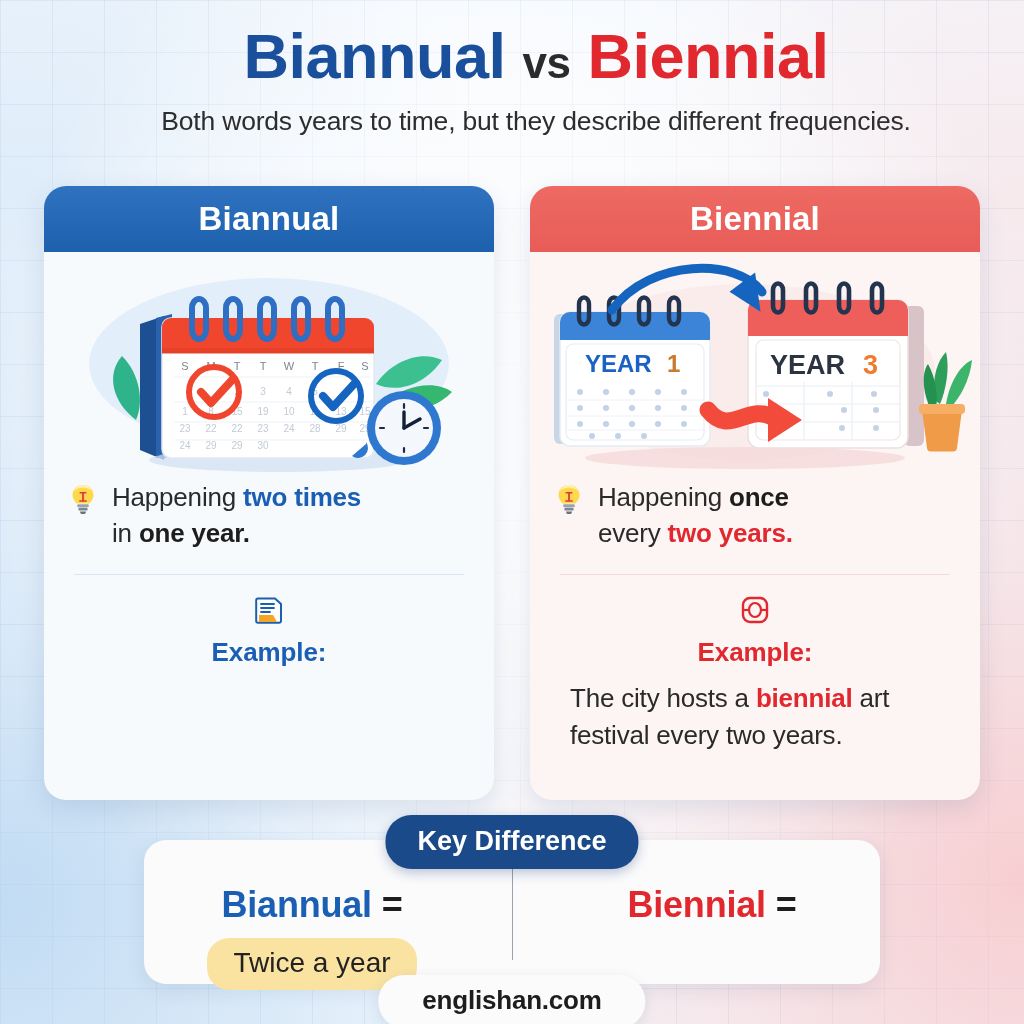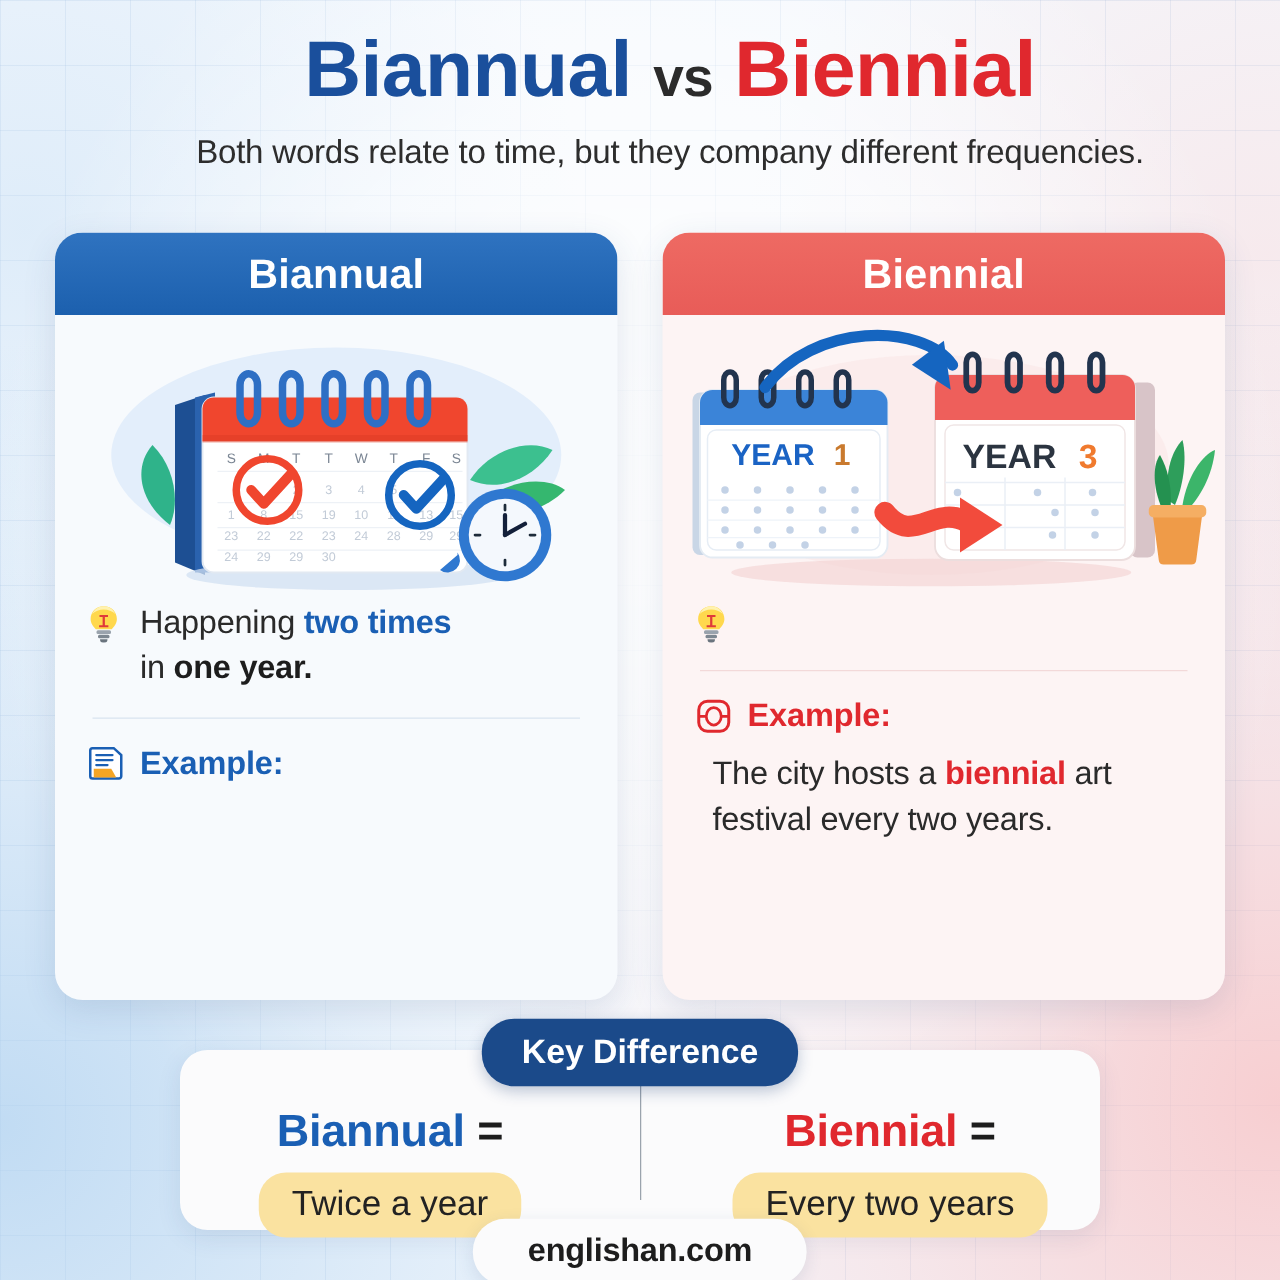--- a/index.html
+++ b/index.html
@@ -98,21 +98,21 @@
   .definition .hl-red  { color: #e0282e; font-weight: bold; }
   .definition .hl-dark { color: #1d1d1d; font-weight: bold; }
 
   .divider { height: 1px; margin: 22px 4px 0 4px; }
   #card-biannual .divider { background: #d9e4f0; }
   #card-biennial .divider { background: #f3d9d9; }
 
   .example-head {
     display: flex; align-items: center; gap: 12px;
     margin-top: 20px;
-    font-size: 26px; font-weight: bold; letter-spacing: -0.1px;
+    font-size: 26px; font-weight: bold; letter-spacing: -0.1px; flex-direction: column;
   }
   #card-biannual .example-head .ex-label { color: #1a5fb4; }
   #card-biennial .example-head .ex-label { color: #e0282e; }
 
   .example-text {
     margin-top: 12px; margin-left: 14px;
     font-size: 26px; line-height: 1.42; color: #2a2a2a; letter-spacing: -0.2px;
   }
   .example-text .hl-blue { color: #1a5fb4; font-weight: bold; }
   .example-text .hl-red  { color: #e0282e; font-weight: bold; }
@@ -187,21 +187,21 @@
 <div id="bg-tint-left"></div>
 <div id="bg-tint-right"></div>
 <div id="bg-wash"></div>
 
 <div id="header">
   <div id="main-title">
     <span class="w-blue">Biannual</span>
     <span class="w-vs">vs</span>
     <span class="w-red">Biennial</span>
   </div>
-  <div id="subtitle">Both words relate to time, but they company different frequencies.</div>
+  <div id="subtitle">Both words years to time, but they describe different frequencies.</div>
 </div>
 
 <div class="card" id="card-biannual">
   <div class="card-header">Biannual</div>
 
   <div class="card-illustration">
     <svg width="450" height="222" viewBox="0 0 450 222" xmlns="http://www.w3.org/2000/svg">
       <ellipse cx="225" cy="112" rx="180" ry="86" fill="#e3eefb"></ellipse>
 
       <g>
@@ -440,20 +440,24 @@
   <div class="card-body">
     <div class="definition">
       <svg class="bulb" viewBox="0 0 26 30" xmlns="http://www.w3.org/2000/svg">
         <path d="M13 1 C6.5 1 2.5 5.8 2.5 11.2 C2.5 15 5 17.4 6.6 19.4 L19.4 19.4 C21 17.4 23.5 15 23.5 11.2 C23.5 5.8 19.5 1 13 1 Z" fill="#ffd84d"></path>
         <path d="M13 1 C8.6 1 5.3 3.6 3.7 7.2 C6.3 4.7 9.4 3.5 13 3.5 C16.6 3.5 19.7 4.7 22.3 7.2 C20.7 3.6 17.4 1 13 1 Z" fill="#fff2b0"></path>
         <path d="M9.6 8 h6.8 v1.6 h-2.5 v6.6 h2.8 v1.6 h-7.4 v-1.6 h2.8 v-6.6 h-2.5 Z" fill="#e0393a"></path>
         <rect x="7.2" y="20.2" width="11.6" height="3" rx="1.2" fill="#9aa3ad"></rect>
         <rect x="8.4" y="23.8" width="9.2" height="2.8" rx="1.2" fill="#7d8791"></rect>
         <path d="M10 27.4 h6 a3 3 0 0 1 -6 0 Z" fill="#6a747e"></path>
       </svg>
+      <div>
+        <span>Happening </span><span class="hl-dark">once</span><br>
+        <span>every </span><span class="hl-red">two years</span><span class="hl-red">.</span>
+      </div>
     </div>
 
     <div class="divider"></div>
 
     <div class="example-head">
       <svg class="target-icon" viewBox="0 0 30 30" xmlns="http://www.w3.org/2000/svg">
         <rect x="3" y="3" width="24" height="24" rx="7" fill="none" stroke="#e0282e" stroke-width="2.4"></rect>
         <ellipse cx="15" cy="15" rx="6" ry="7" fill="none" stroke="#e0282e" stroke-width="2.2"></ellipse>
         <line x1="3" y1="15" x2="9" y2="15" stroke="#e0282e" stroke-width="2.2"></line>
         <line x1="21" y1="15" x2="27" y2="15" stroke="#e0282e" stroke-width="2.2"></line>
@@ -477,16 +481,15 @@
     <span class="t-eq">=</span>
   </div>
   <div class="key-pill">Twice a year</div>
 </div>
 
 <div class="key-col" id="key-col-right">
   <div class="key-term">
     <span class="t-red">Biennial</span>
     <span class="t-eq">=</span>
   </div>
-  <div class="key-pill">Every two years</div>
 </div>
 
 <div id="footer-pill">englishan.com</div>
 
 </body></html>

